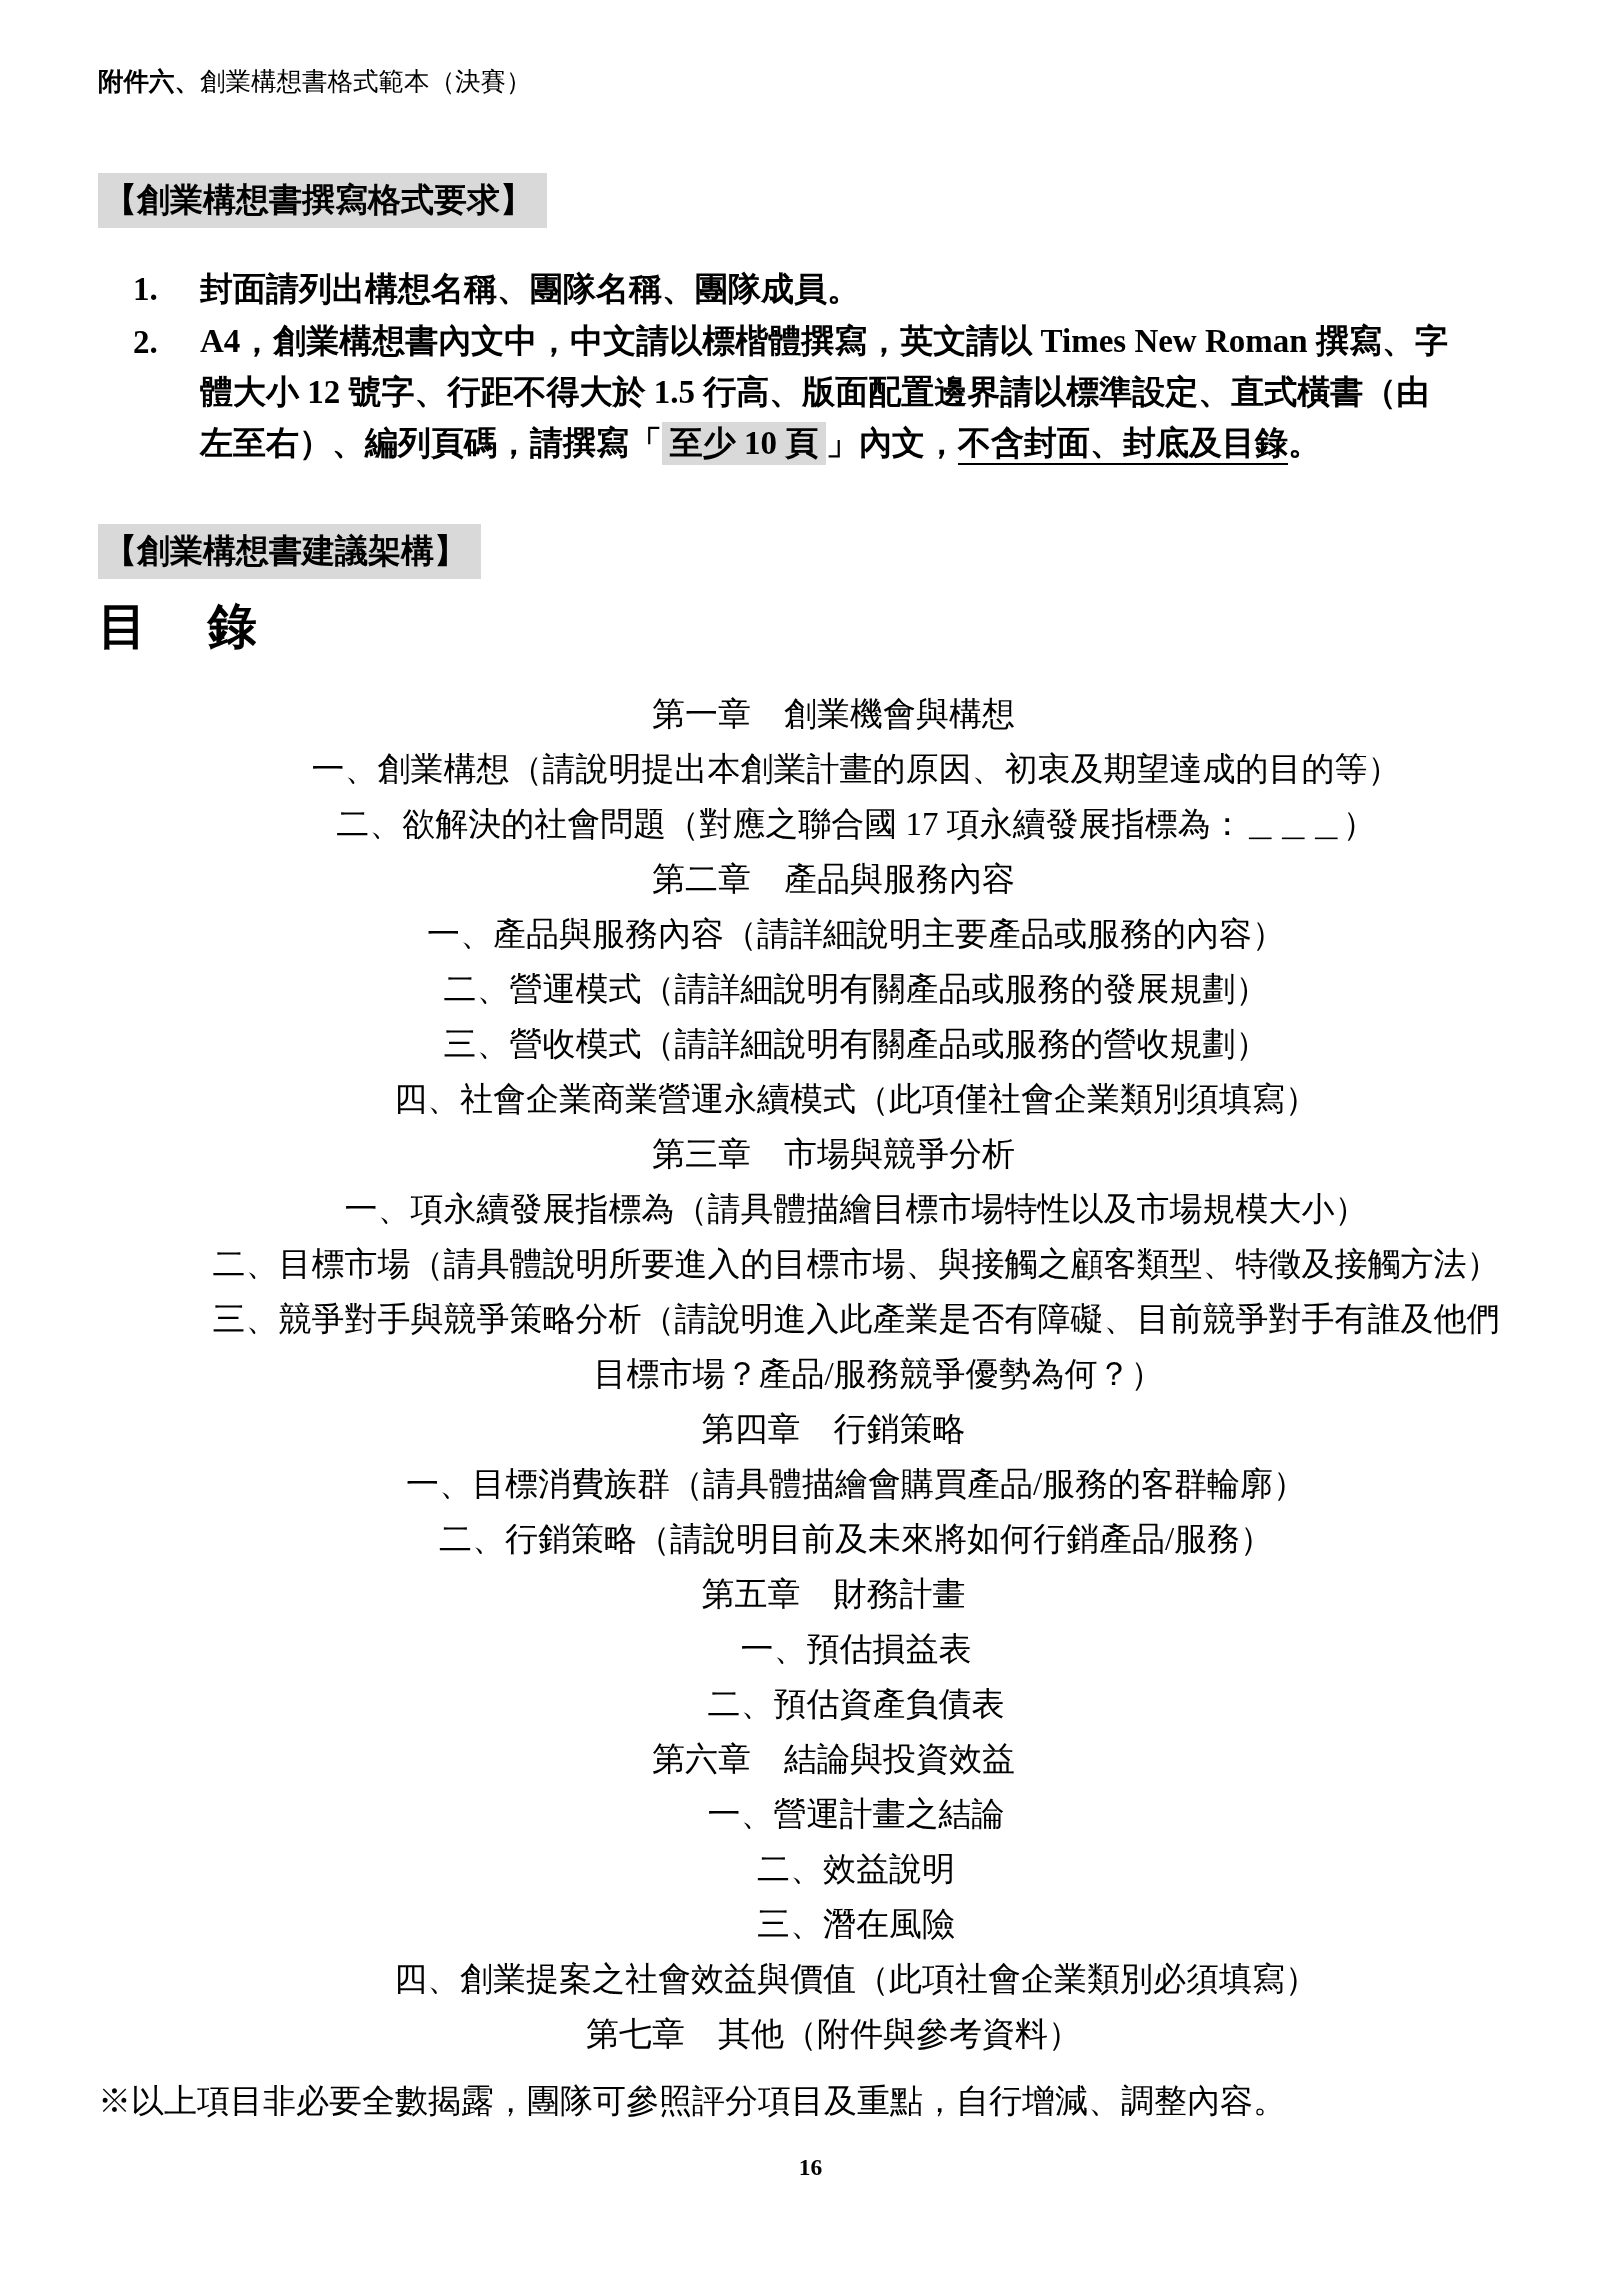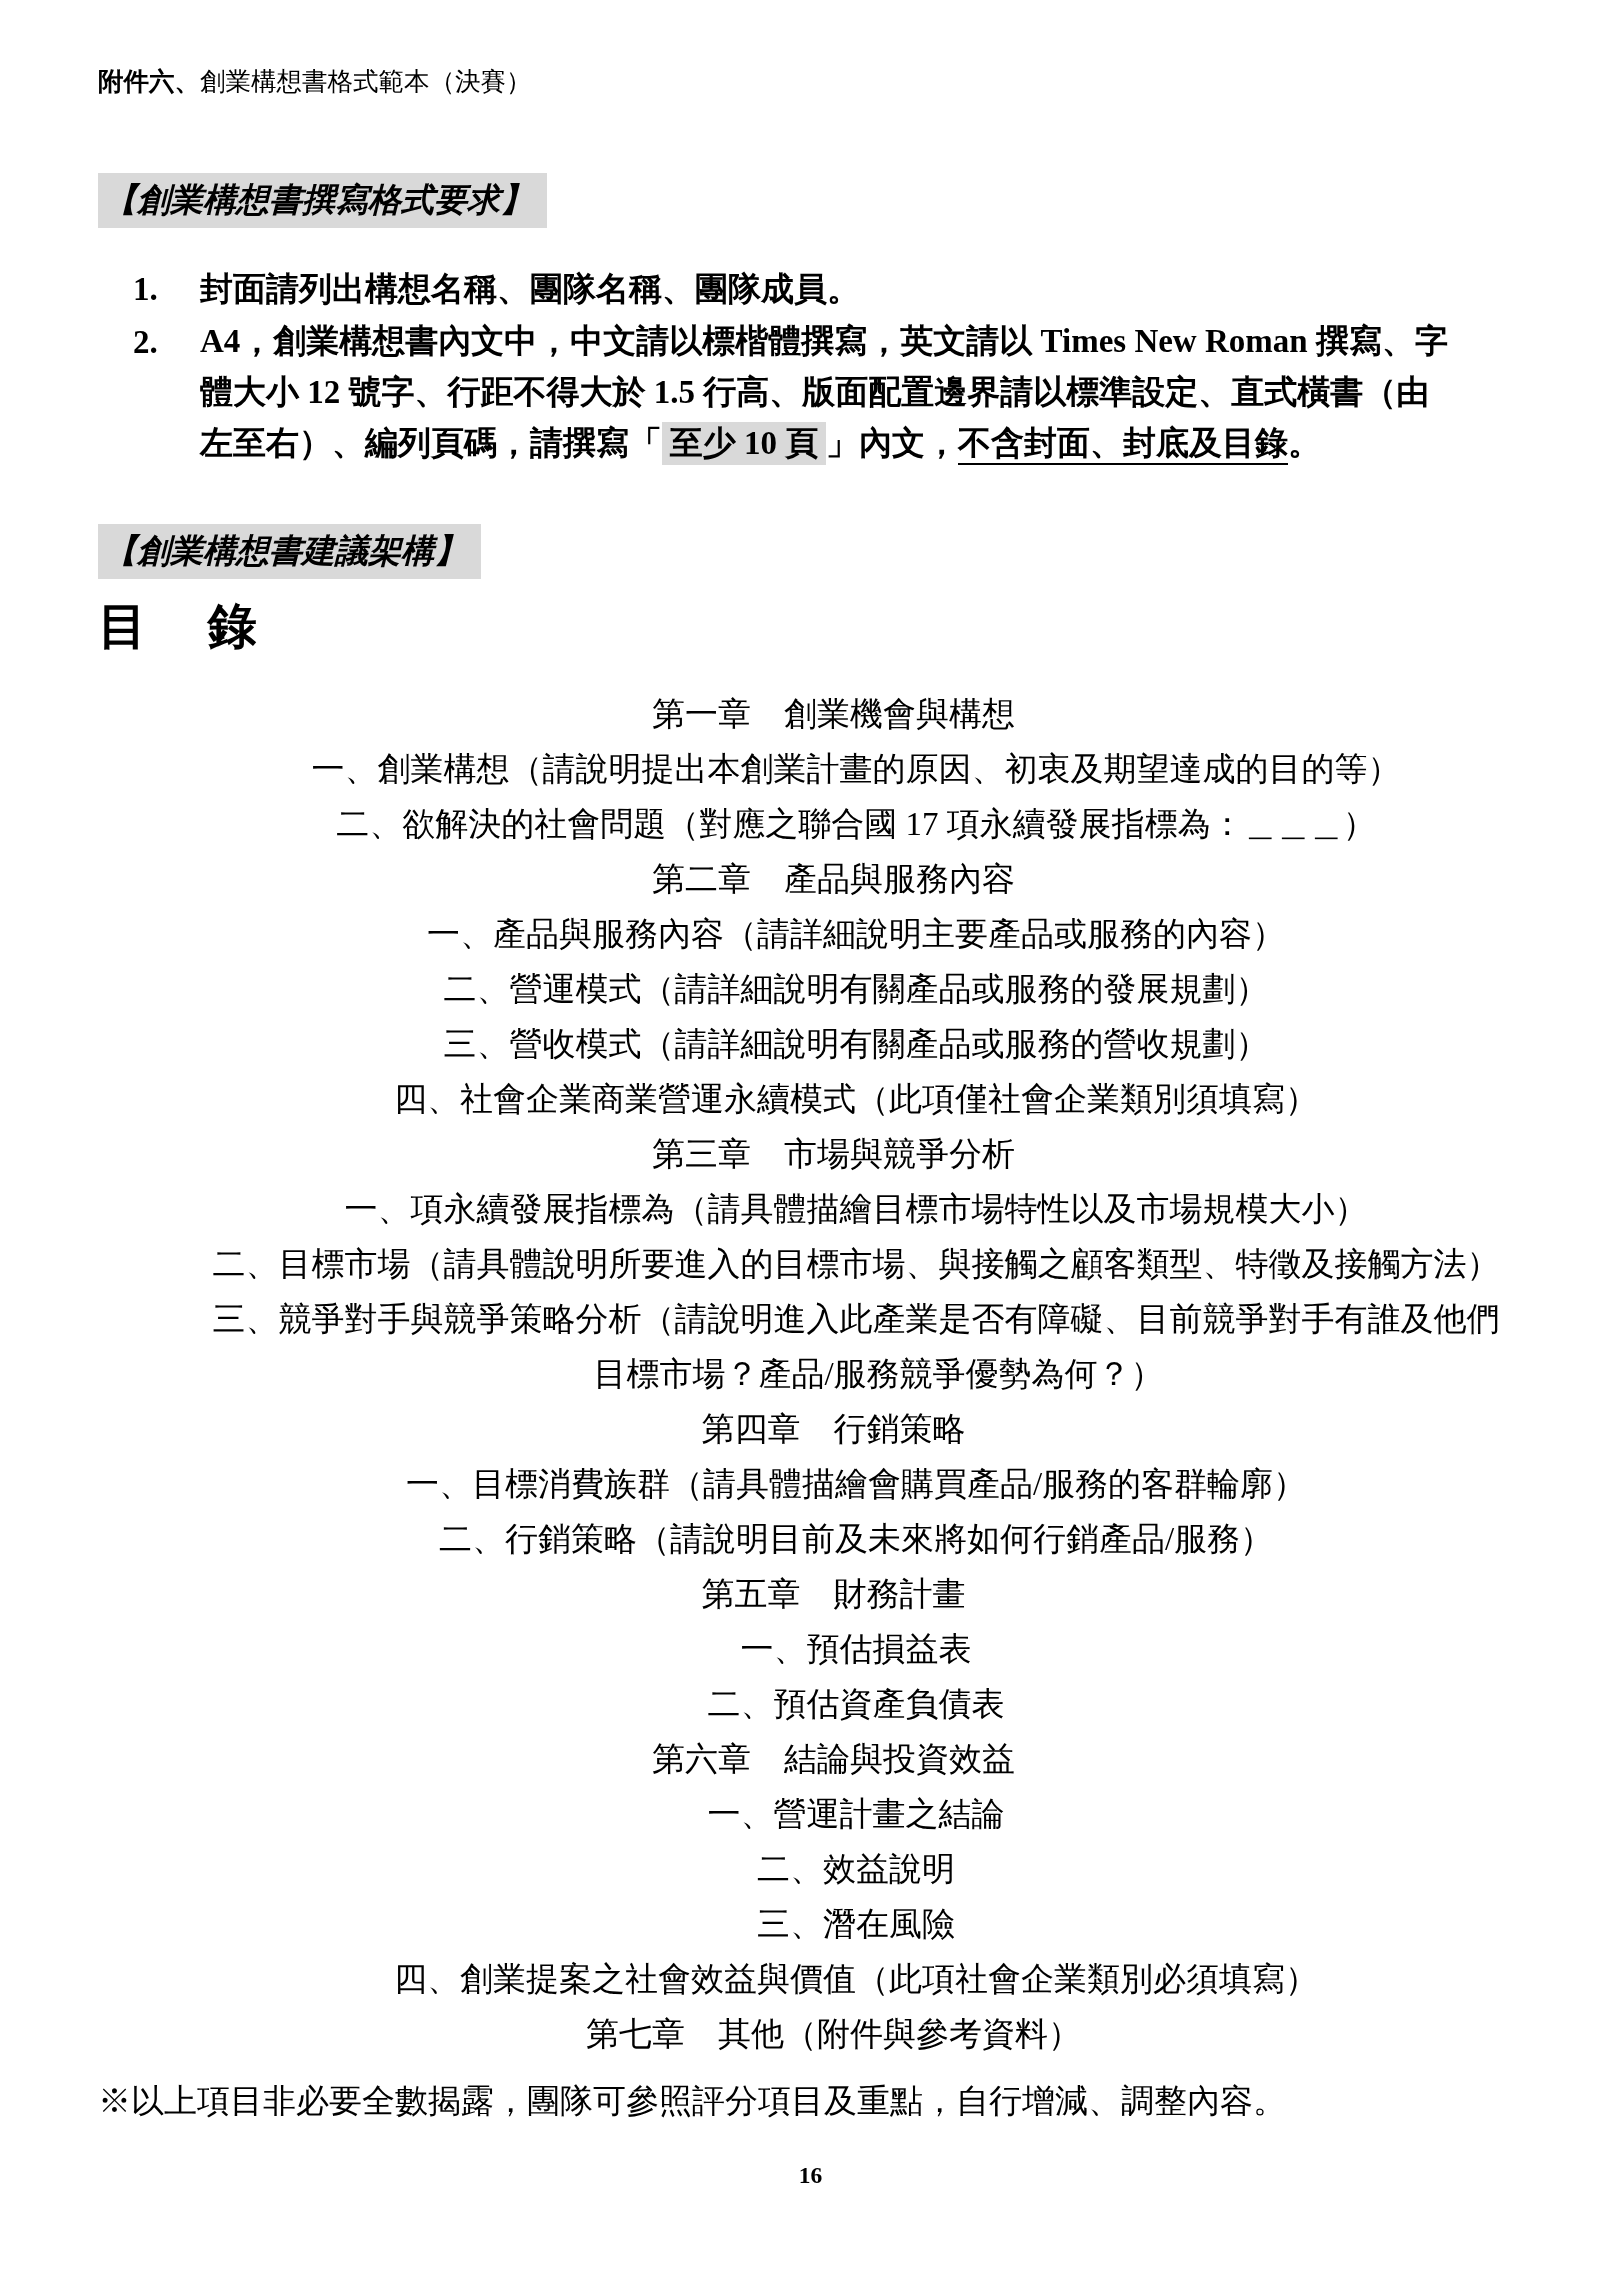--- a/index.html
+++ b/index.html
@@ -23,21 +23,20 @@
   .doc-header{font-size:25.5px;line-height:37px;}
   .heading-row{margin-top:73px;}
   .heading-row.second{margin-top:55px;}
   .gray-heading{
     display:inline-block;
     background:var(--highlight-gray);
     font-weight:bold;
     font-size:33px;
     line-height:43px;
     padding:5.9px 13.7px 5.9px 5.9px;
-    font-style:italic;
   }
   .num-list{margin-top:35px;}
   .num-row{display:flex;font-weight:bold;}
   .num-row .num{width:102px;padding-left:35px;box-sizing:border-box;line-height:53px;}
   .num-row .itext{flex:1;line-height:53px;}
   .num-row .itext .l{line-height:51px;}
   .hl{background:var(--highlight-gray);padding:2.9px 7.8px 3.9px 7.8px;}
   .ul{border-bottom:2.9px solid var(--text-color);padding-bottom:2px;}
   .toc-title{
     margin-top:13.7px;
@@ -46,21 +45,21 @@
     line-height:69px;
     letter-spacing:5.9px;
   }
   .toc{margin-top:25.5px;}
   .toc-line{line-height:55px;font-size:33px;text-align:center;}
   .toc-line.chapter{margin-left:0;}
   .toc-line.item{margin-left:45px;}
   .toc-line.cont{margin-left:90px;}
   .footnote{margin-top:15.7px;font-size:33px;line-height:49px;}
   .page-number{
-    position:absolute;left:0;right:0;bottom:104px;
+    position:absolute;left:0;right:0;bottom:112px;
     text-align:center;font-weight:bold;font-size:23.5px;
   }
 </style>
 </head>
 <body>
 
 <div class="page">
   <div class="content">
 
     <div class="doc-header"><span class="bold">附件六、</span><span>創業構想書格式範本（決賽）</span></div>

